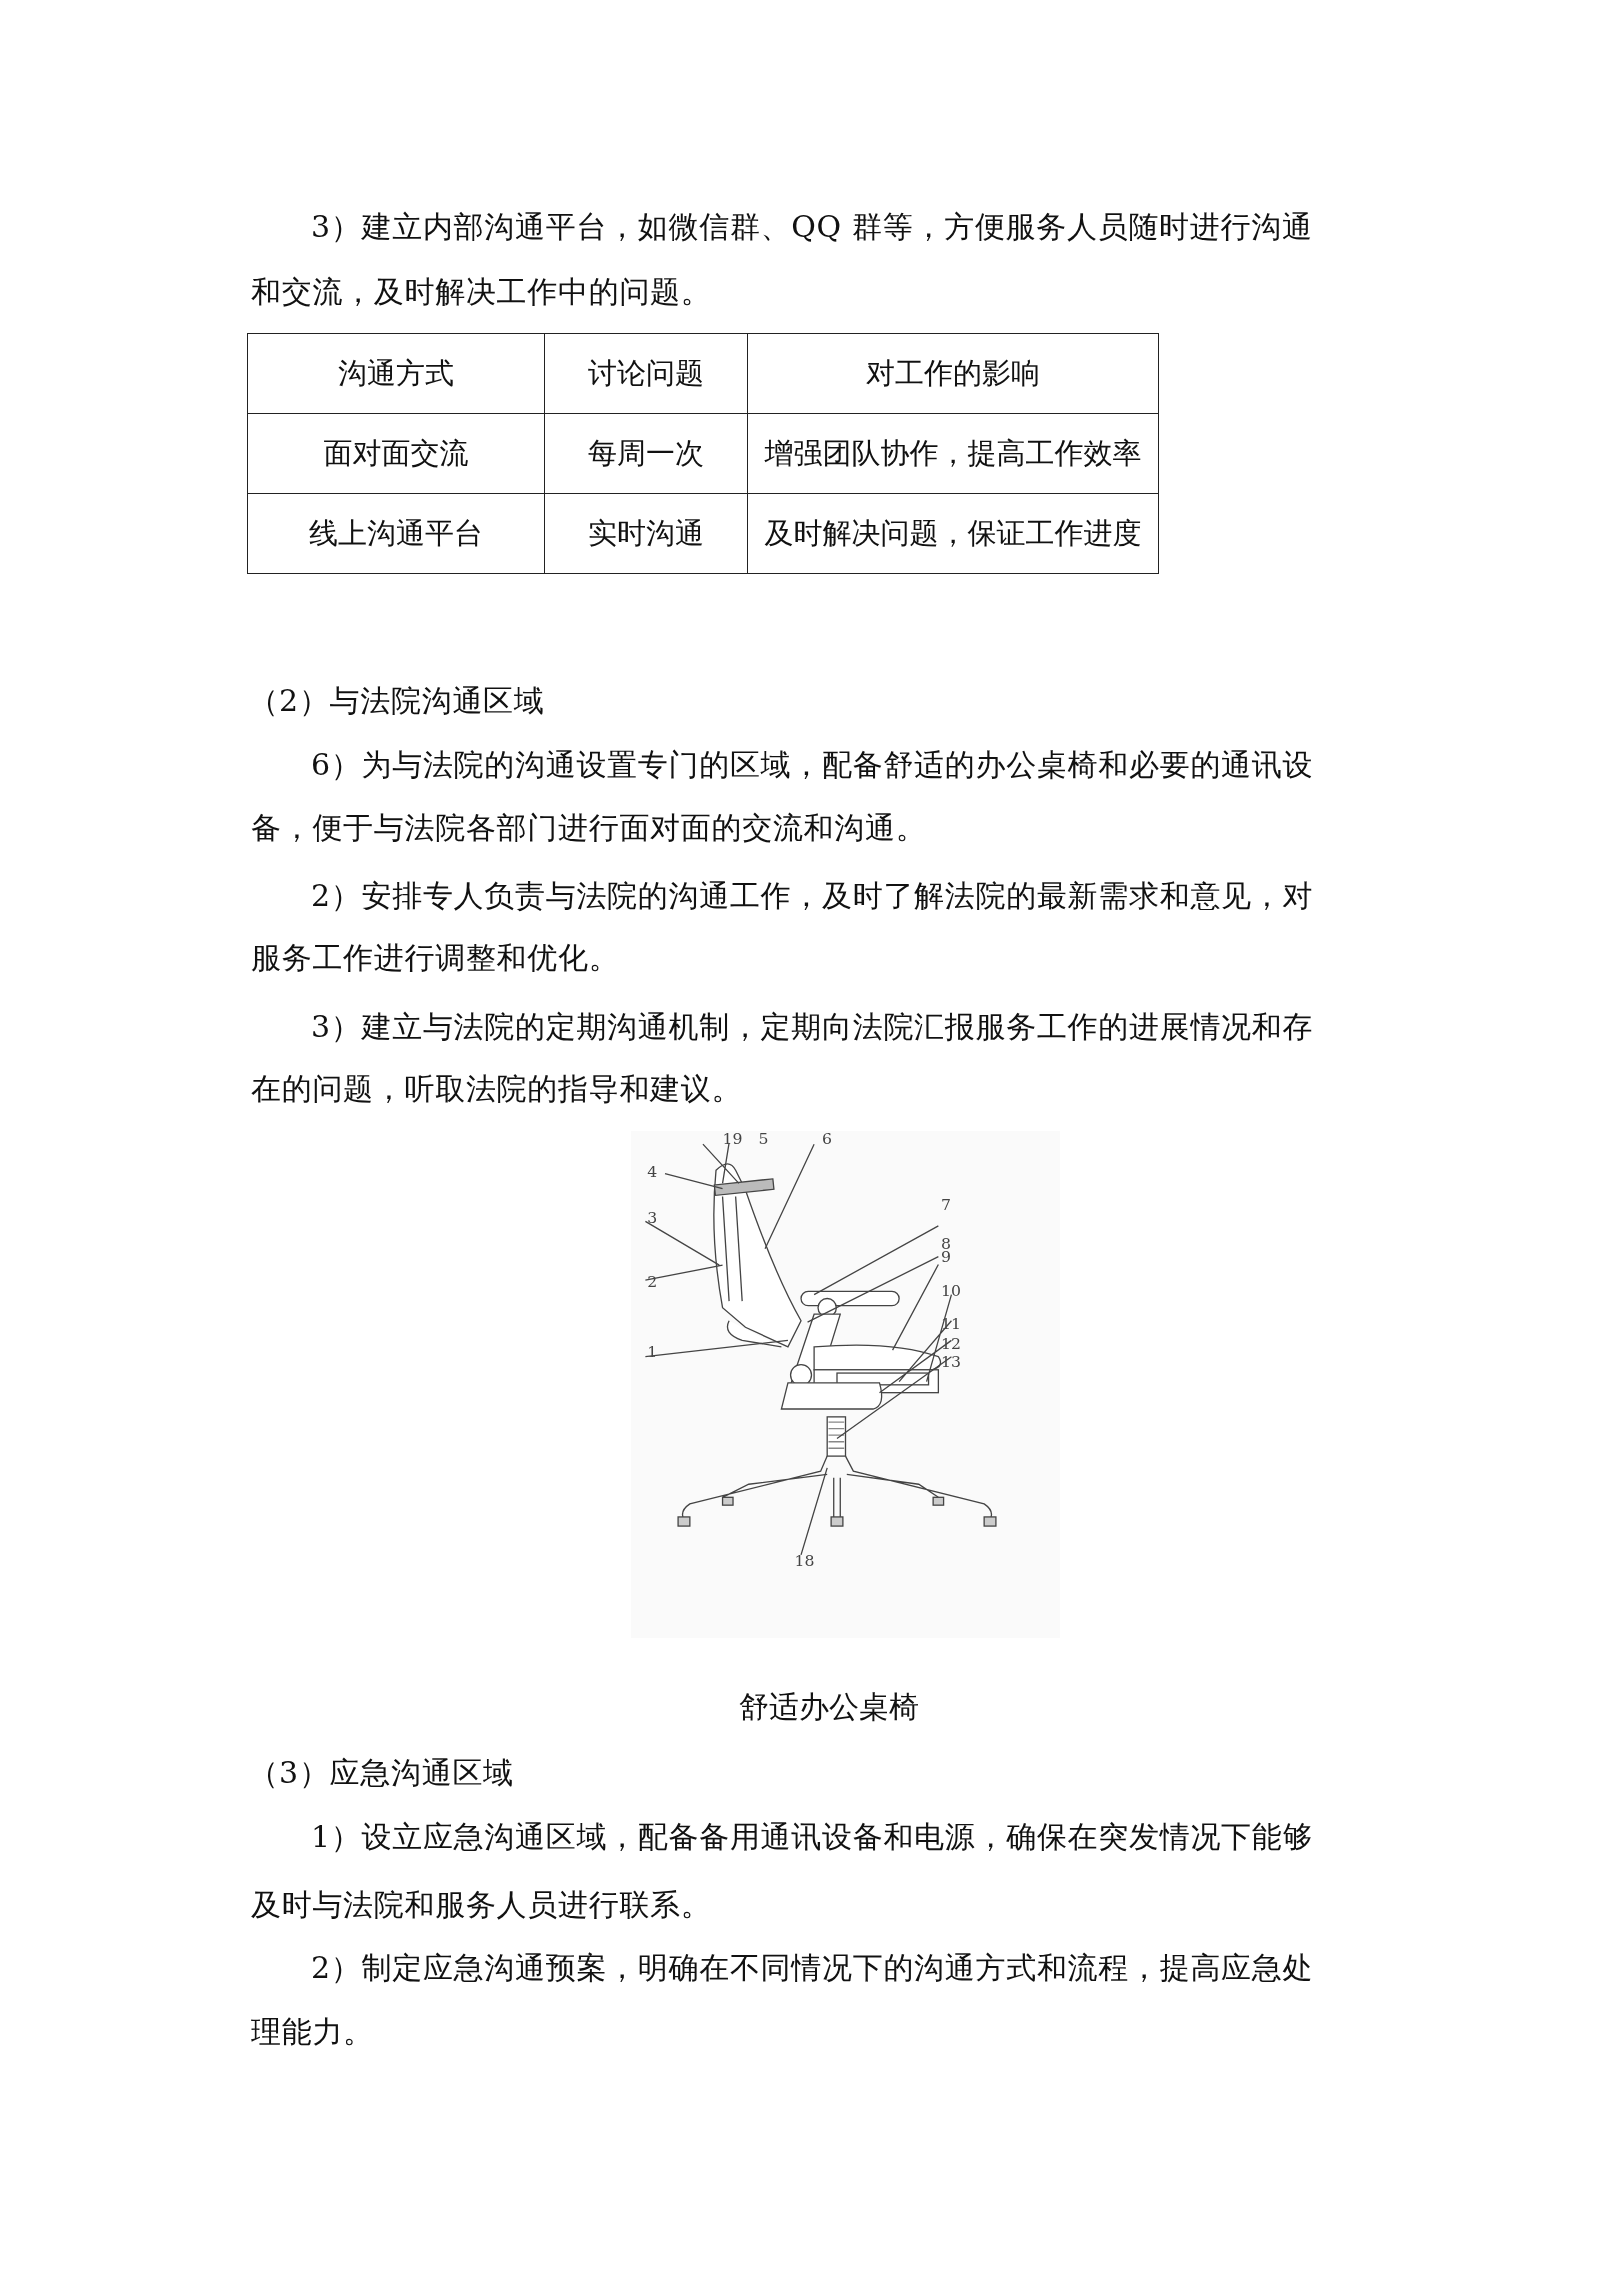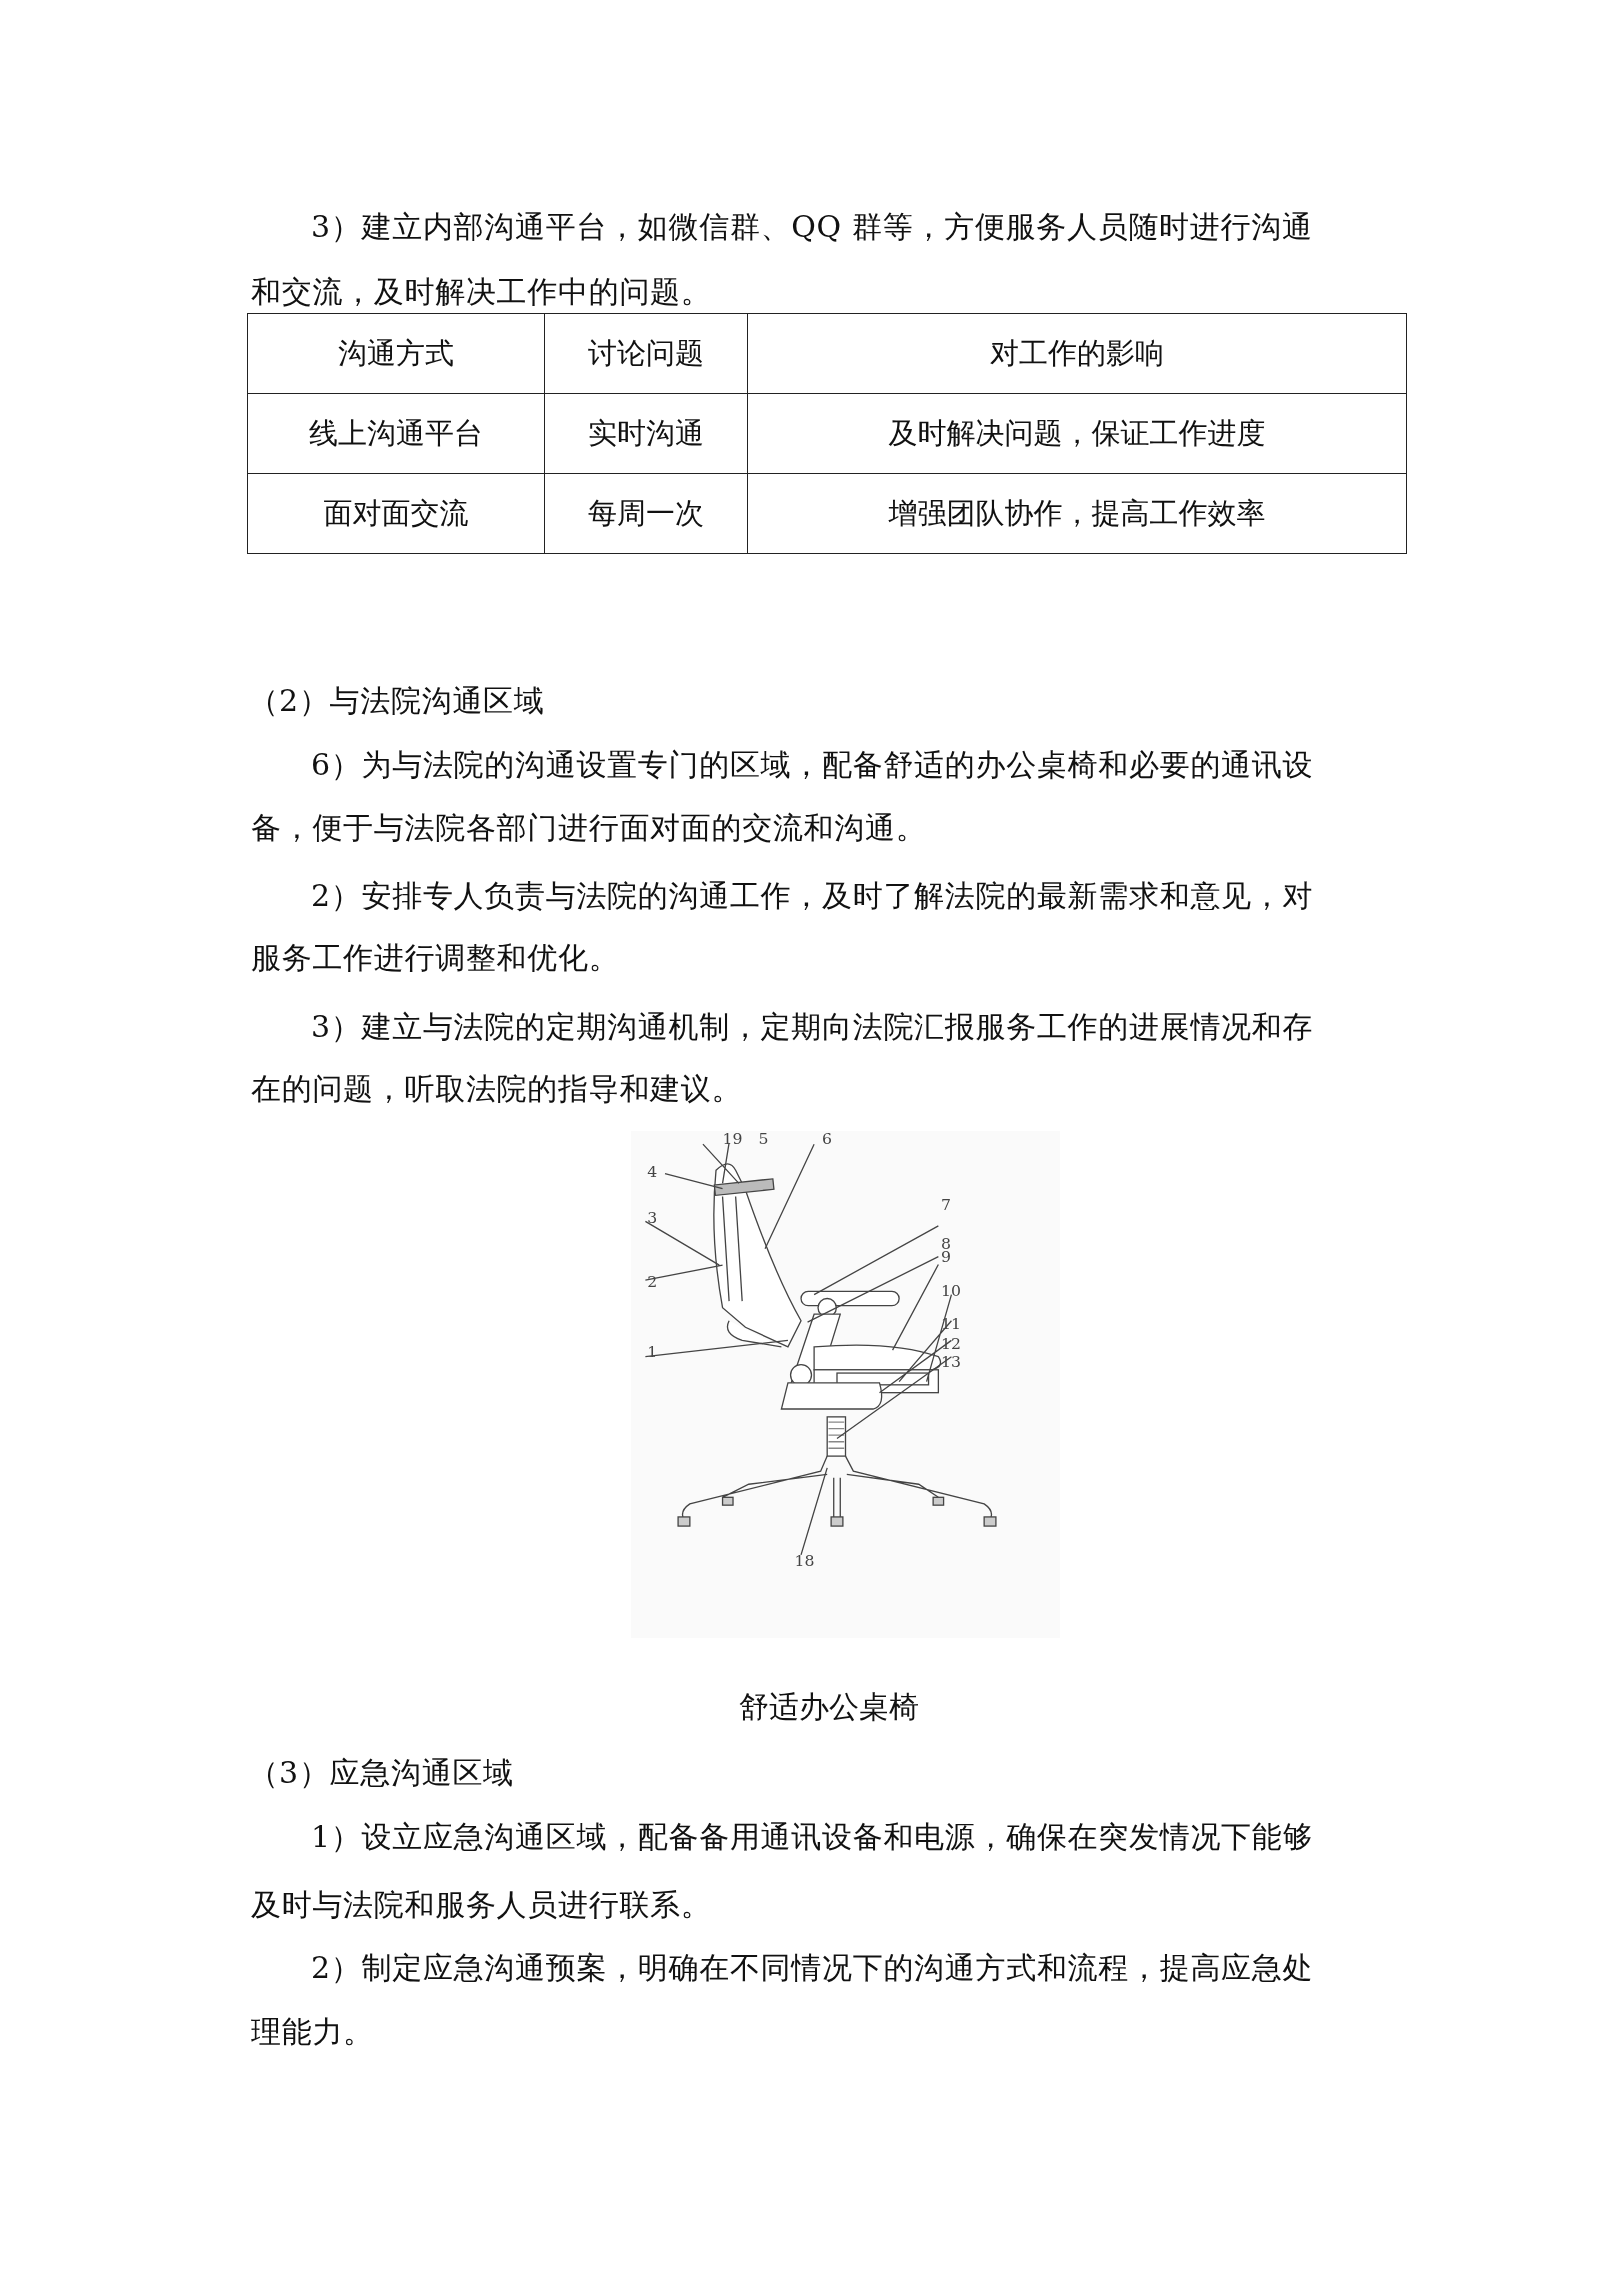--- a/index.html
+++ b/index.html
@@ -2,21 +2,21 @@
 <html style="font-size:10.5px"><head>
 <meta charset="utf-8">
 <style>
   html, body { margin: 0; padding: 0; background: #ffffff; }
   body { width: 1623px; height: 2295px; position: relative; overflow: hidden;
          font-family: "DejaVu Serif", "Liberation Serif", serif; color: #111; }
   .page { position: absolute; left: 247px; top: 0; width: 1140px; }
   .p { position: absolute; left: 0; width: 1140px; font-size: 30px; line-height: 81px; margin: 4px;
        white-space: nowrap; letter-spacing: 0.7px; }
   .indent { text-indent: 60px; }
-  table.comm { position: absolute; left: 0; top: 313px; width: 1160px; border-collapse: collapse; }
+  table.comm { position: absolute; left: 0; top: 333px; width: 912px; border-collapse: collapse; }
   table.comm td, table.comm th { border: 1.3px solid #222; height: 79px; font-size: 29px; font-weight: normal;
        text-align: center; vertical-align: middle; padding: 0; }
   .figure { position: absolute; left: 631px; top: 1131px; width: 429px; height: 507px; }
   .caption { position: absolute; left: 12px; width: 1140px; top: 1636px; text-align: center; font-size: 30px; line-height: 81px; }
 </style>
 </head>
 <body>
 
 <div class="page">
 
@@ -24,28 +24,28 @@
   <p class="p" style="top:247px">和交流，及时解决工作中的问题。</p>
 
   <table class="comm">
     <tbody>
         <tr>
       <th style="width:296px">沟通方式</th>
       <th style="width:202px">讨论问题</th>
       <th>对工作的影响</th>
     </tr>
     <tr>
+      <td>面对面交流</td>
+      <td>每周一次</td>
+      <td>增强团队协作，提高工作效率</td>
+    </tr>
+    <tr>
       <td>线上沟通平台</td>
       <td>实时沟通</td>
       <td>及时解决问题，保证工作进度</td>
-    </tr>
-    <tr>
-      <td>面对面交流</td>
-      <td>每周一次</td>
-      <td>增强团队协作，提高工作效率</td>
     </tr>
   </tbody>
     </table>
 
   <p class="p" style="top:656px; left:-2.6px">（2）与法院沟通区域</p>
   <p class="p indent" style="top:720px">6）为与法院的沟通设置专门的区域，配备舒适的办公桌椅和必要的通讯设</p>
   <p class="p" style="top:783px">备，便于与法院各部门进行面对面的交流和沟通。</p>
   <p class="p indent" style="top:851px">2）安排专人负责与法院的沟通工作，及时了解法院的最新需求和意见，对</p>
   <p class="p" style="top:913px">服务工作进行调整和优化。</p>
   <p class="p indent" style="top:982px">3）建立与法院的定期沟通机制，定期向法院汇报服务工作的进展情况和存</p>

